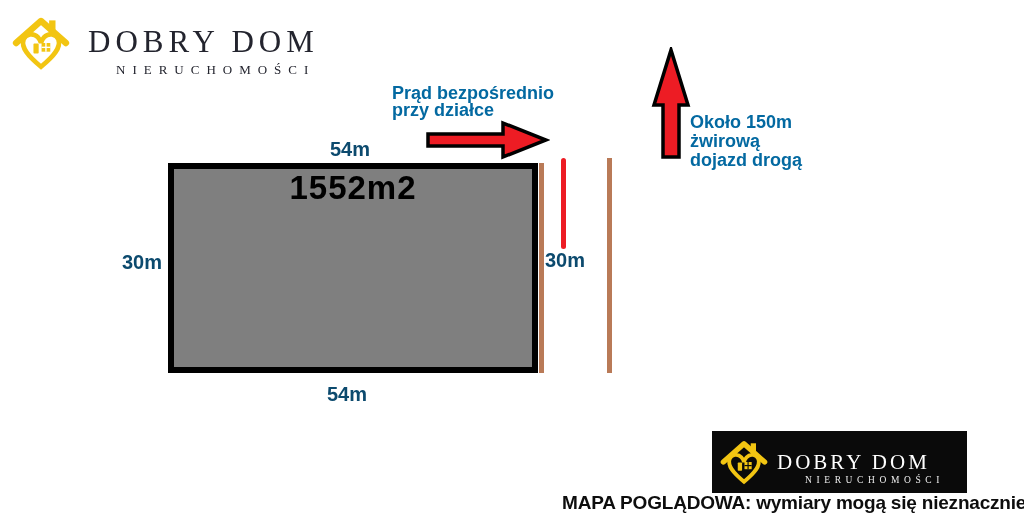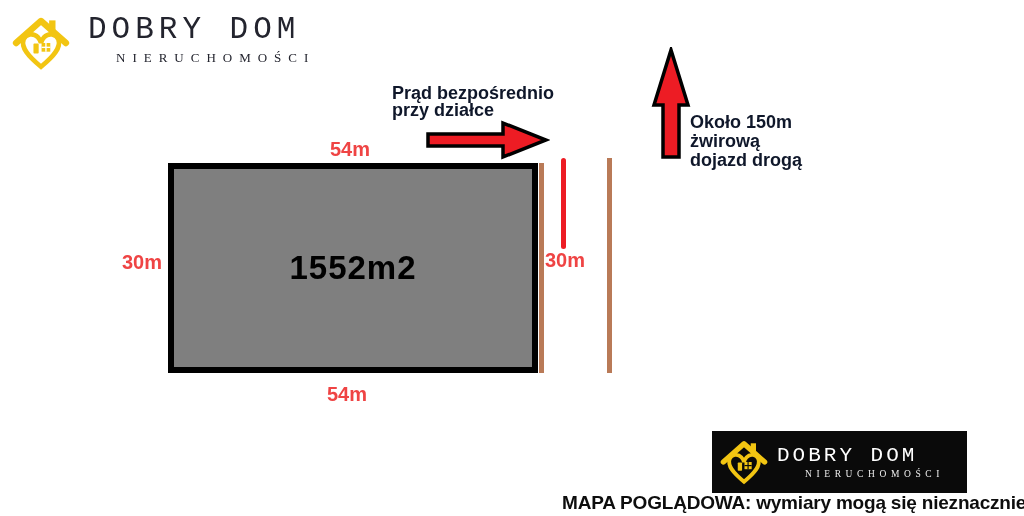--- a/index.html
+++ b/index.html
@@ -5,49 +5,49 @@
   html,body{margin:0;padding:0;background:#fff;}
   .stage{
     position:relative;width:1024px;height:516px;background:#ffffff;overflow:hidden;
     font-family:"Liberation Sans",sans-serif;color:#000;
   }
   
   .logo-top{position:absolute;left:12px;top:8px;display:flex;align-items:flex-start;}
   .logo-top .logo-icon{width:58px;height:70px;}
   .logo-top .logo-text{margin-left:18px;margin-top:6px;}
   .logo-title{
-    font-family:Liberation Mono, monospace;font-size:31px;letter-spacing:5px;
-    color:#23242e;white-space:nowrap;line-height:1.05;
+    font-family:Liberation Serif, serif;font-size:31px;letter-spacing:5px;
+    color:#23242e;white-space:nowrap;line-height:1.05;margin-top:12px;
   }
   .logo-sub{
     font-family:"Liberation Serif",serif;font-size:13px;letter-spacing:7px;
     color:#23242e;white-space:nowrap;margin-top:3px;margin-left:28px;
   }
   .logo-box{
     position:absolute;left:712px;top:431px;width:255px;height:62px;background:#0a0a0a;
     display:flex;align-items:center;padding:0 8px;box-sizing:border-box;z-index:2;
   }
   .logo-box .logo-icon{width:48px;height:50px;flex:0 0 auto;}
   .logo-box .logo-text{margin-left:9px;}
   .logo-box .logo-title{font-size:21px;letter-spacing:3px;color:#ffffff;}
   .logo-box .logo-sub{font-size:9.5px;letter-spacing:4.6px;color:#ededed;margin-top:2px;}
   
-  .note{position:absolute;font-weight:700;font-size:18px;color:#0f172a;}
+  .note{position:absolute;font-weight:700;font-size:18px;color:#0369a1;}
   .note-electricity{left:392px;top:85px;line-height:17px;}
   .note-access{left:690px;top:113px;line-height:19px;}
   .arrow-right{position:absolute;left:425px;top:119px;width:125px;height:42px;}
   .arrow-up{position:absolute;left:649px;top:47px;width:44px;height:114px;}
   
   .parcel{
     position:absolute;left:168px;top:163px;width:370px;height:210px;
     background:#7f7f7f;border:6px solid #000;box-sizing:border-box;
-    display:flex;align-items:center;justify-content:center;
+    display:flex;align-items:flex-start;justify-content:center;
   }
   .parcel-area{font-weight:700;font-size:33px;color:#000;letter-spacing:1px;}
-  .dim{position:absolute;font-weight:700;font-size:20px;color:#ef4444;white-space:nowrap;}
+  .dim{position:absolute;font-weight:700;font-size:20px;color:#0c4a6e;white-space:nowrap;}
   .dim-top{left:330px;top:138px;}
   .dim-left{left:112px;top:251px;width:50px;text-align:right;}
   .dim-right{left:545px;top:249px;}
   .dim-bottom{left:327px;top:383px;}
   
   .vline{position:absolute;width:5px;}
   .line-road-near{left:539px;top:163px;height:210px;background:#b97a57;}
   .line-electric{left:561px;top:158px;height:91px;background:#ed1c24;border-radius:3px;}
   .line-road-far{left:607px;top:158px;height:215px;background:#b97a57;}
   

